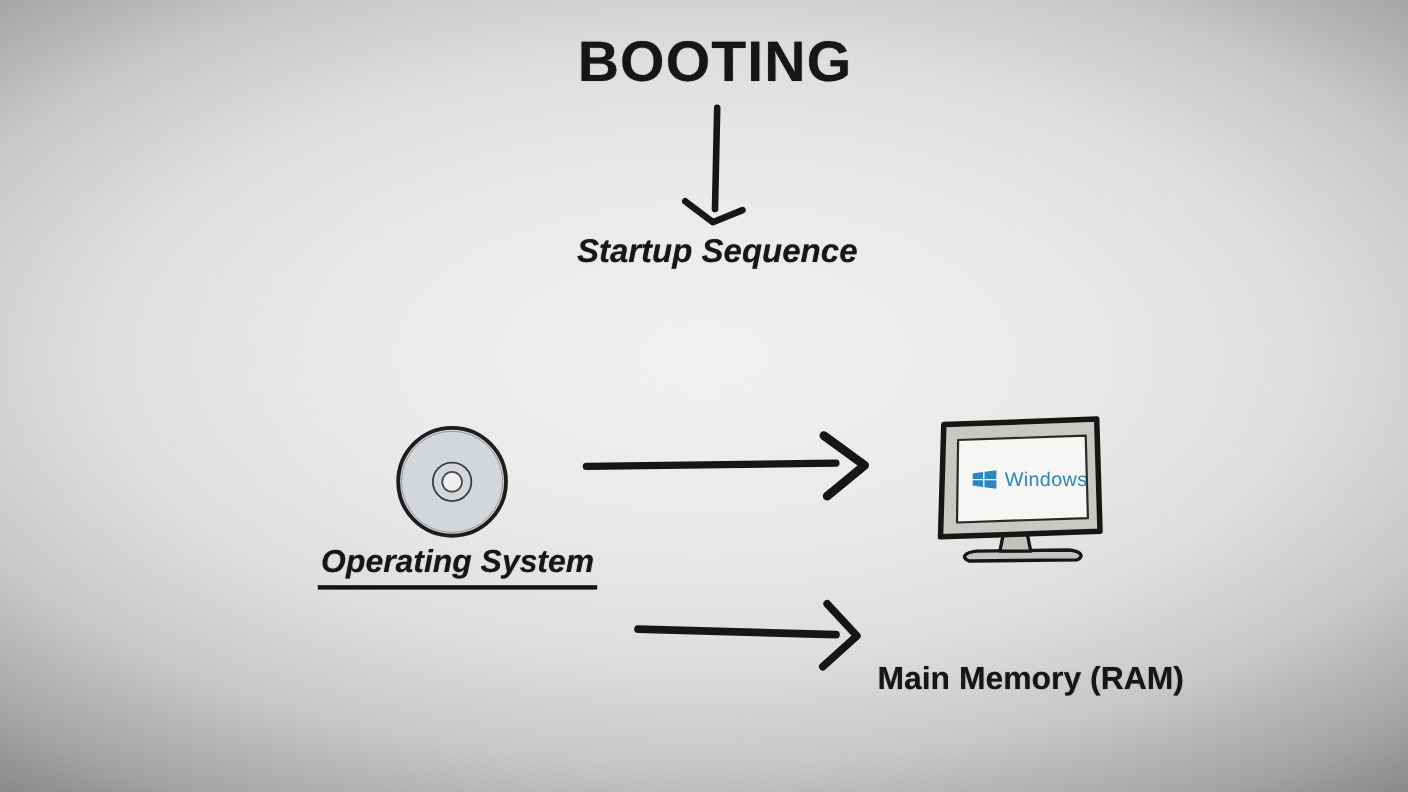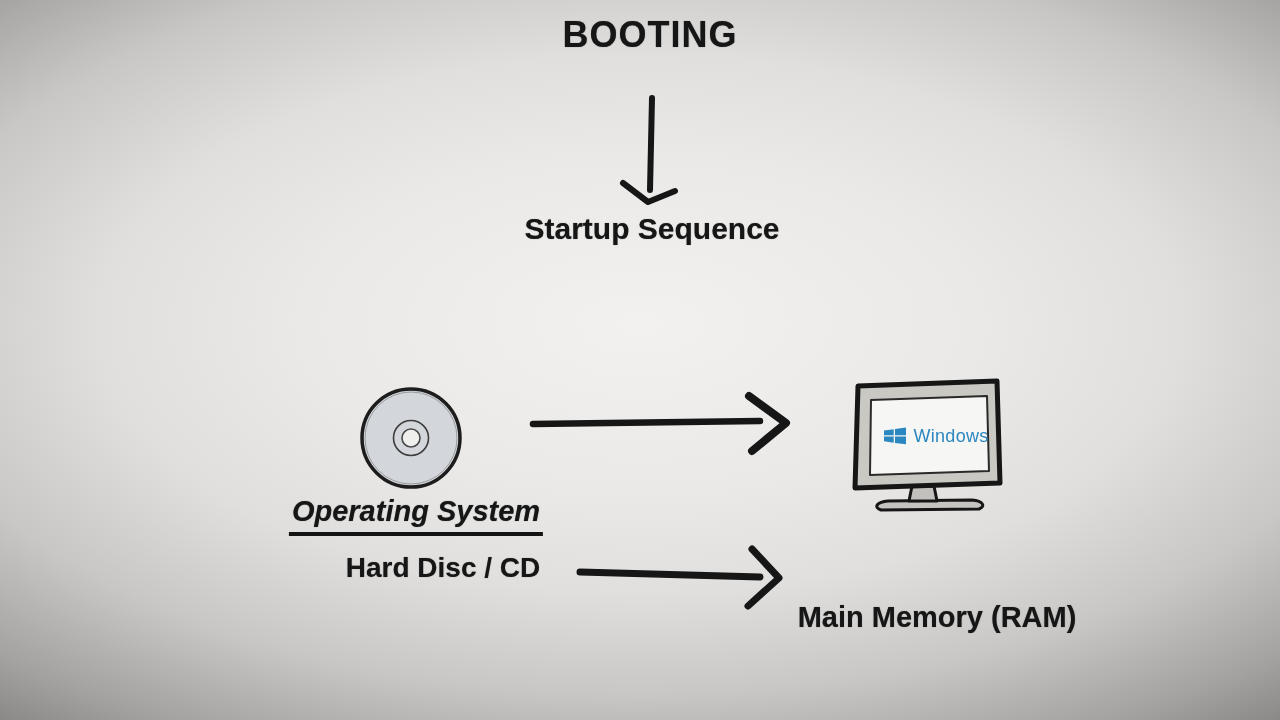--- a/index.html
+++ b/index.html
@@ -13,22 +13,22 @@
     width: 1280px;
     height: 720px;
     background: radial-gradient(ellipse 88% 78% at 50% 45%,
       #f2f1ef 0%, #eae9e7 30%, #e0dfdd 48%,
       #c8c7c5 66%, #a3a2a0 82%, #7d7c7a 95%, #706f6d 100%);
   }
   .ink { color: #161616; font-weight: bold; text-shadow: 0 0 1px rgba(25,25,25,0.55); }
   .abs { position: absolute; }
   .centered { transform: translateX(-50%); white-space: nowrap; }
 
-  .title { left: 650px; top: 17px; font-size: 36px; letter-spacing: 1px; line-height: 1; }
-  .subtitle { left: 652px; top: 214px; font-size: 30px; line-height: 1; }
+  .title { left: 650px; top: 31px; font-size: 52px; letter-spacing: 1px; line-height: 1; }
+  .subtitle { left: 652px; top: 214px; font-size: 30px; line-height: 1; font-style: italic; }
 
   .os-label { left: 416px; top: 497px; font-size: 29px; line-height: 1; font-style: italic; }
   .os-label .underlined {
     display: inline-block;
     padding: 0 3px 6px 3px;
     border-bottom: 4px solid #141414;
   }
   .disc-sub { left: 443px; top: 554px; font-size: 28px; line-height: 1; }
   .ram-label { left: 937px; top: 563px; font-size: 29px; line-height: 1; margin-top: 40px; }
 
@@ -94,21 +94,20 @@
       <path d="M0,9.8 L10.6,9.8 L10.6,16.6 L0,15 Z" fill="#2b87c0"></path>
       <path d="M12,9.8 L24,9.8 L24,18.2 L12,16.8 Z" fill="#2b87c0"></path>
     </svg>
     <span class="win-brand" style="color:#2b87c0;">Windows</span>
   </div>
 
   <div class="abs centered os-label ink">
     <span class="underlined">Operating System</span>
   </div>
 
-  <div class="abs centered disc-sub ink">Hard Disc / CD</div>
 
   <svg class="sketch" style="left:570px; top:540px;" width="220" height="75" viewBox="0 0 220 75">
     <line x1="10" y1="32" x2="190" y2="37" stroke="#161616" stroke-width="7" stroke-linecap="round"></line>
     <polyline points="182,9 209,38 178,66" fill="none" stroke="#161616" stroke-width="7" stroke-linecap="round" stroke-linejoin="round"></polyline>
   </svg>
 
   <div class="abs centered ram-label ink">Main Memory (RAM)</div>
 
 </div>
 

